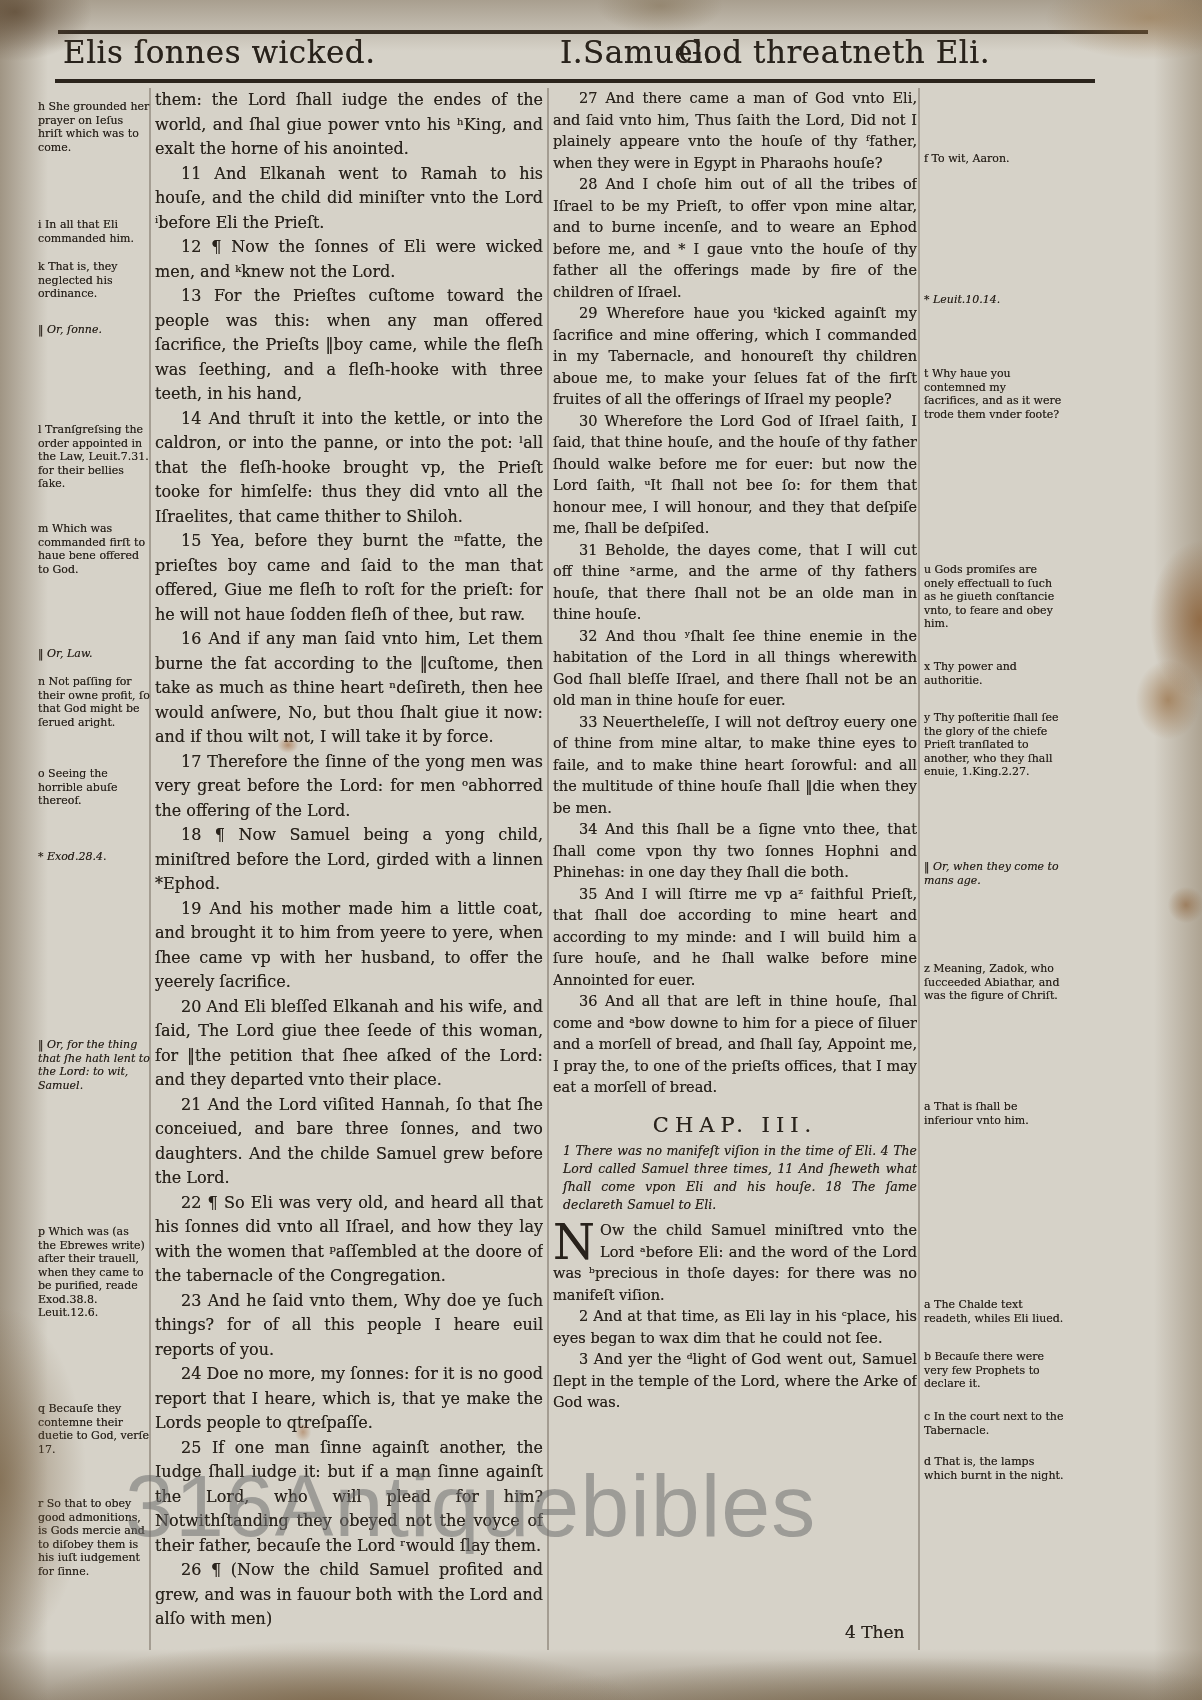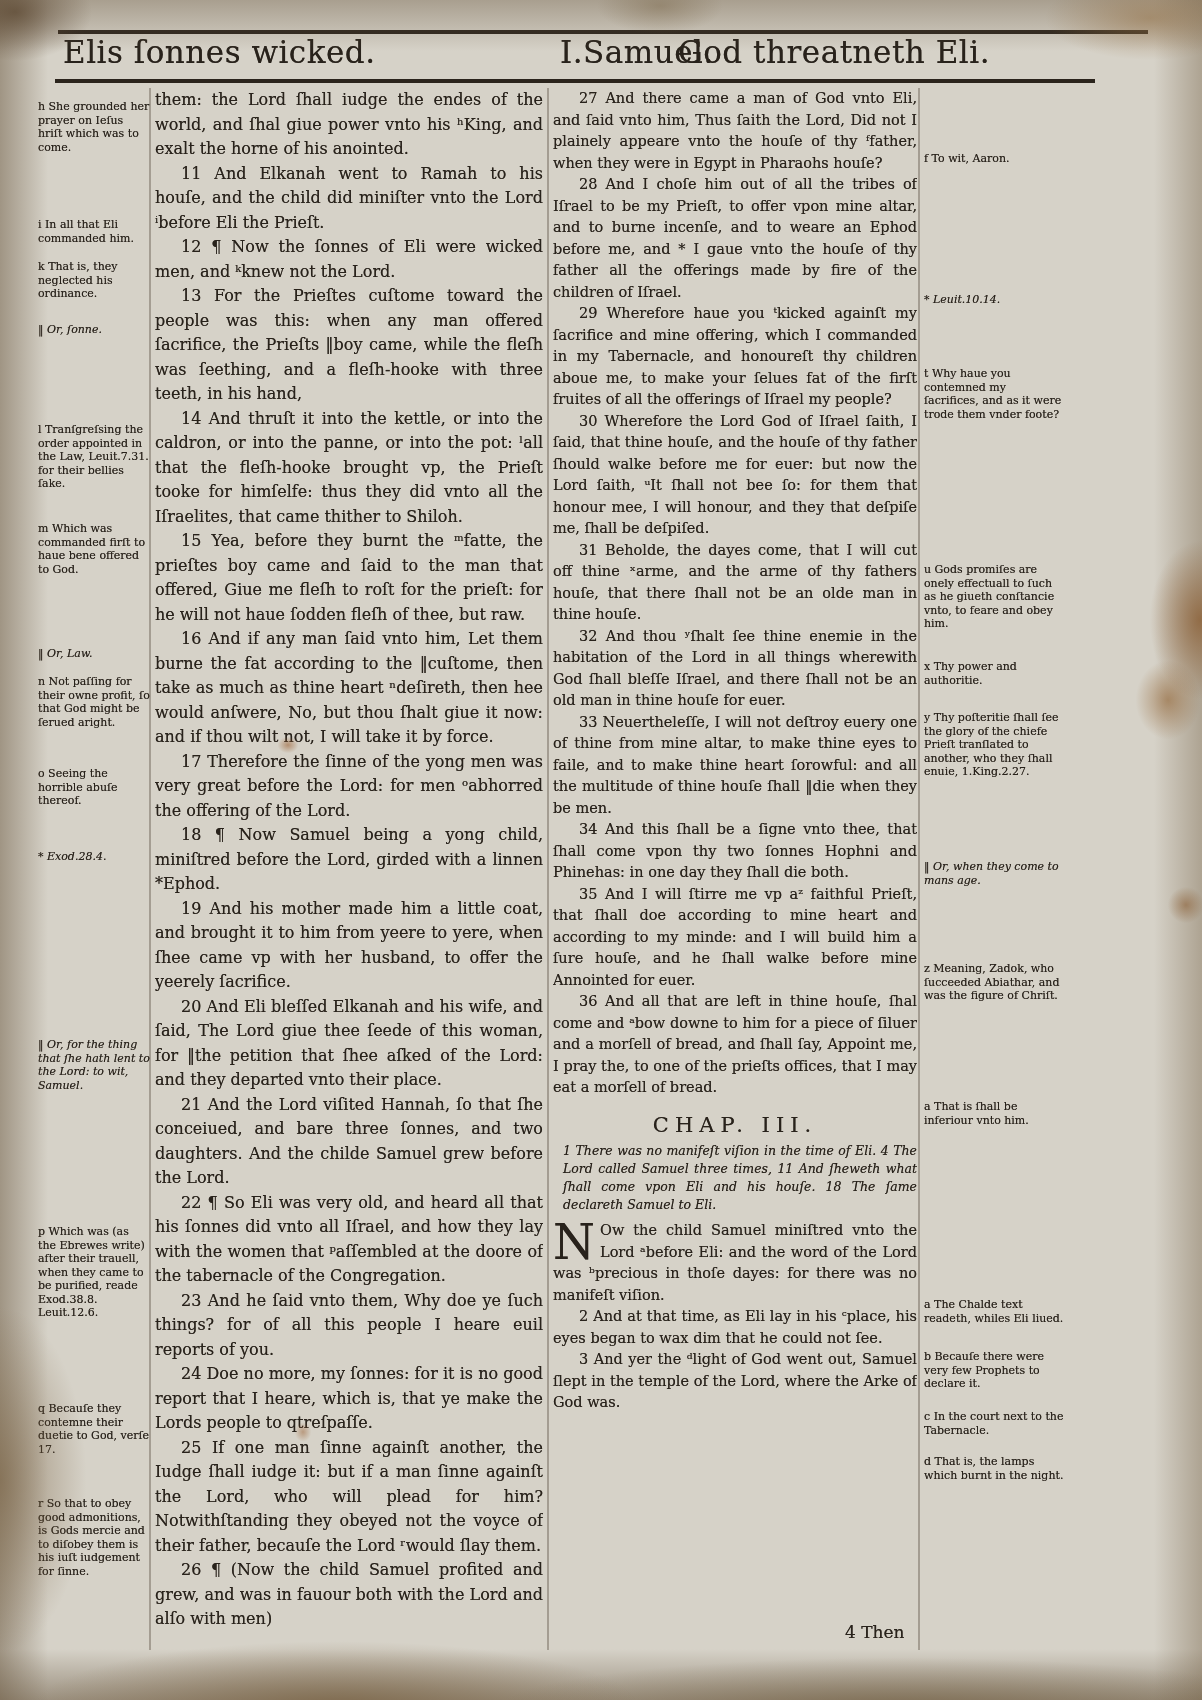--- a/index.html
+++ b/index.html
@@ -150,14 +150,15 @@
         <p class="note" style="top: 1012px;">a That is ſhall be inferiour vnto him.</p>
         <p class="note" style="top: 1210px;">a The Chalde text readeth, whiles Eli liued.</p>
         <p class="note" style="top: 1262px;">b Becauſe there were very few Prophets to declare it.</p>
         <p class="note" style="top: 1322px;">c In the court next to the Tabernacle.</p>
         <p class="note" style="top: 1367px;">d That is, the lamps which burnt in the night.</p>
       </aside>
   </div>
 
   <div class="catchword txt">4 Then</div>
 
+  <div class="watermark">316Antiquebibles</div>
 
 </div>
 
 </body></html>

